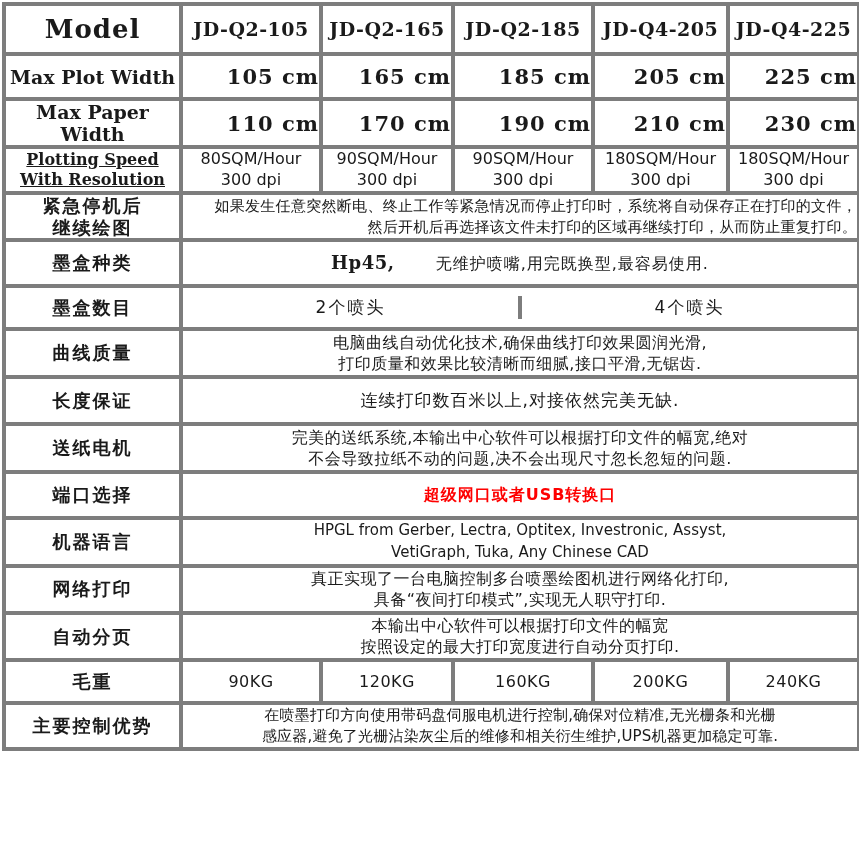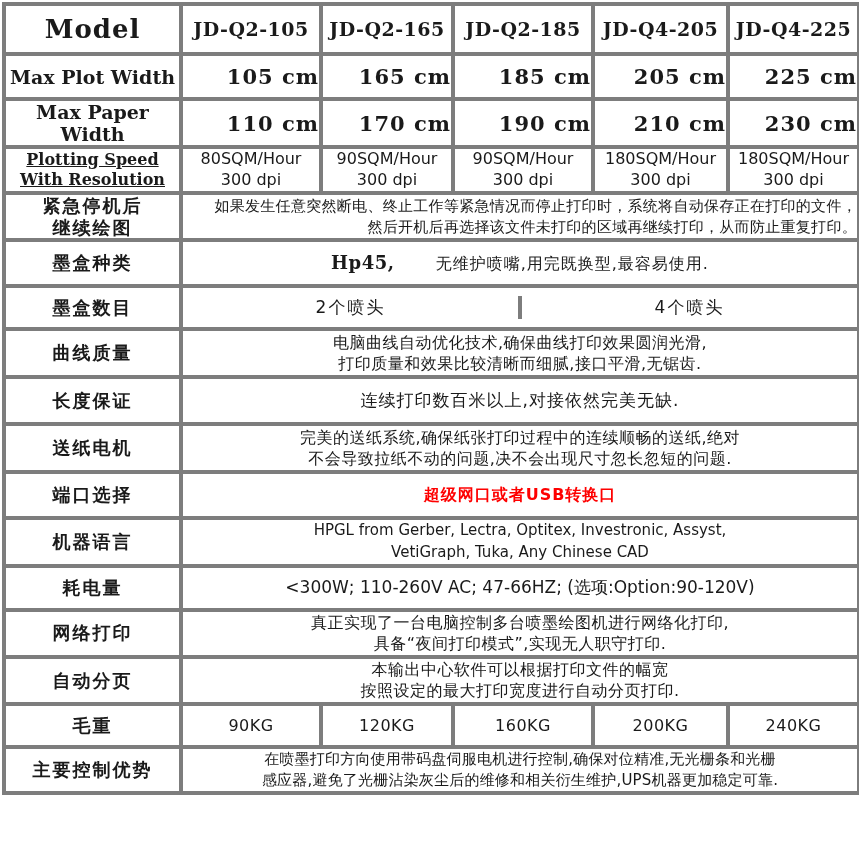--- a/index.html
+++ b/index.html
@@ -153,42 +153,38 @@
   </tr>
 
   <tr style="height:47px">
     <td class="label-cn">长度保证</td>
     <td colspan="5" class="body-cn-big">连续打印数百米以上,对接依然完美无缺.</td>
   </tr>
 
   <tr style="height:48px">
     <td class="label-cn">送纸电机</td>
     <td colspan="5" class="body-cn">
-      <div>完美的送纸系统,确保纸张打印过程中的连续顺畅的送纸,绝对</div>
+      <div>完美的送纸系统,本输出中心软件可以根据打印文件的幅宽,绝对</div>
       <div>不会导致拉纸不动的问题,决不会出现尺寸忽长忽短的问题.</div>
     </td>
   </tr>
 
   <tr style="height:46px">
     <td class="label-cn">端口选择</td>
     <td colspan="5" class="port-cell">超级网口或者USB转换口</td>
   </tr>
 
   <tr style="height:47px">
     <td class="label-cn">机器语言</td>
     <td colspan="5" class="hpgl-cell">
       <div>HPGL from Gerber,  Lectra,  Optitex,  Investronic,  Assyst,</div>
       <div>VetiGraph,  Tuka, Any Chinese CAD</div>
     </td>
   </tr>
 
-  <tr style="height:44px">
-    <td class="label-cn">耗电量</td>
-    <td colspan="5" class="power-cell">&lt;300W; 110-260V AC;  47-66HZ; (选项:Option:90-120V)</td>
-  </tr>
 
   <tr style="height:46px">
     <td class="label-cn">网络打印</td>
     <td colspan="5" class="body-cn">
       <div>真正实现了一台电脑控制多台喷墨绘图机进行网络化打印,</div>
       <div>具备“夜间打印模式”,实现无人职守打印.</div>
     </td>
   </tr>
 
   <tr style="height:45px">

